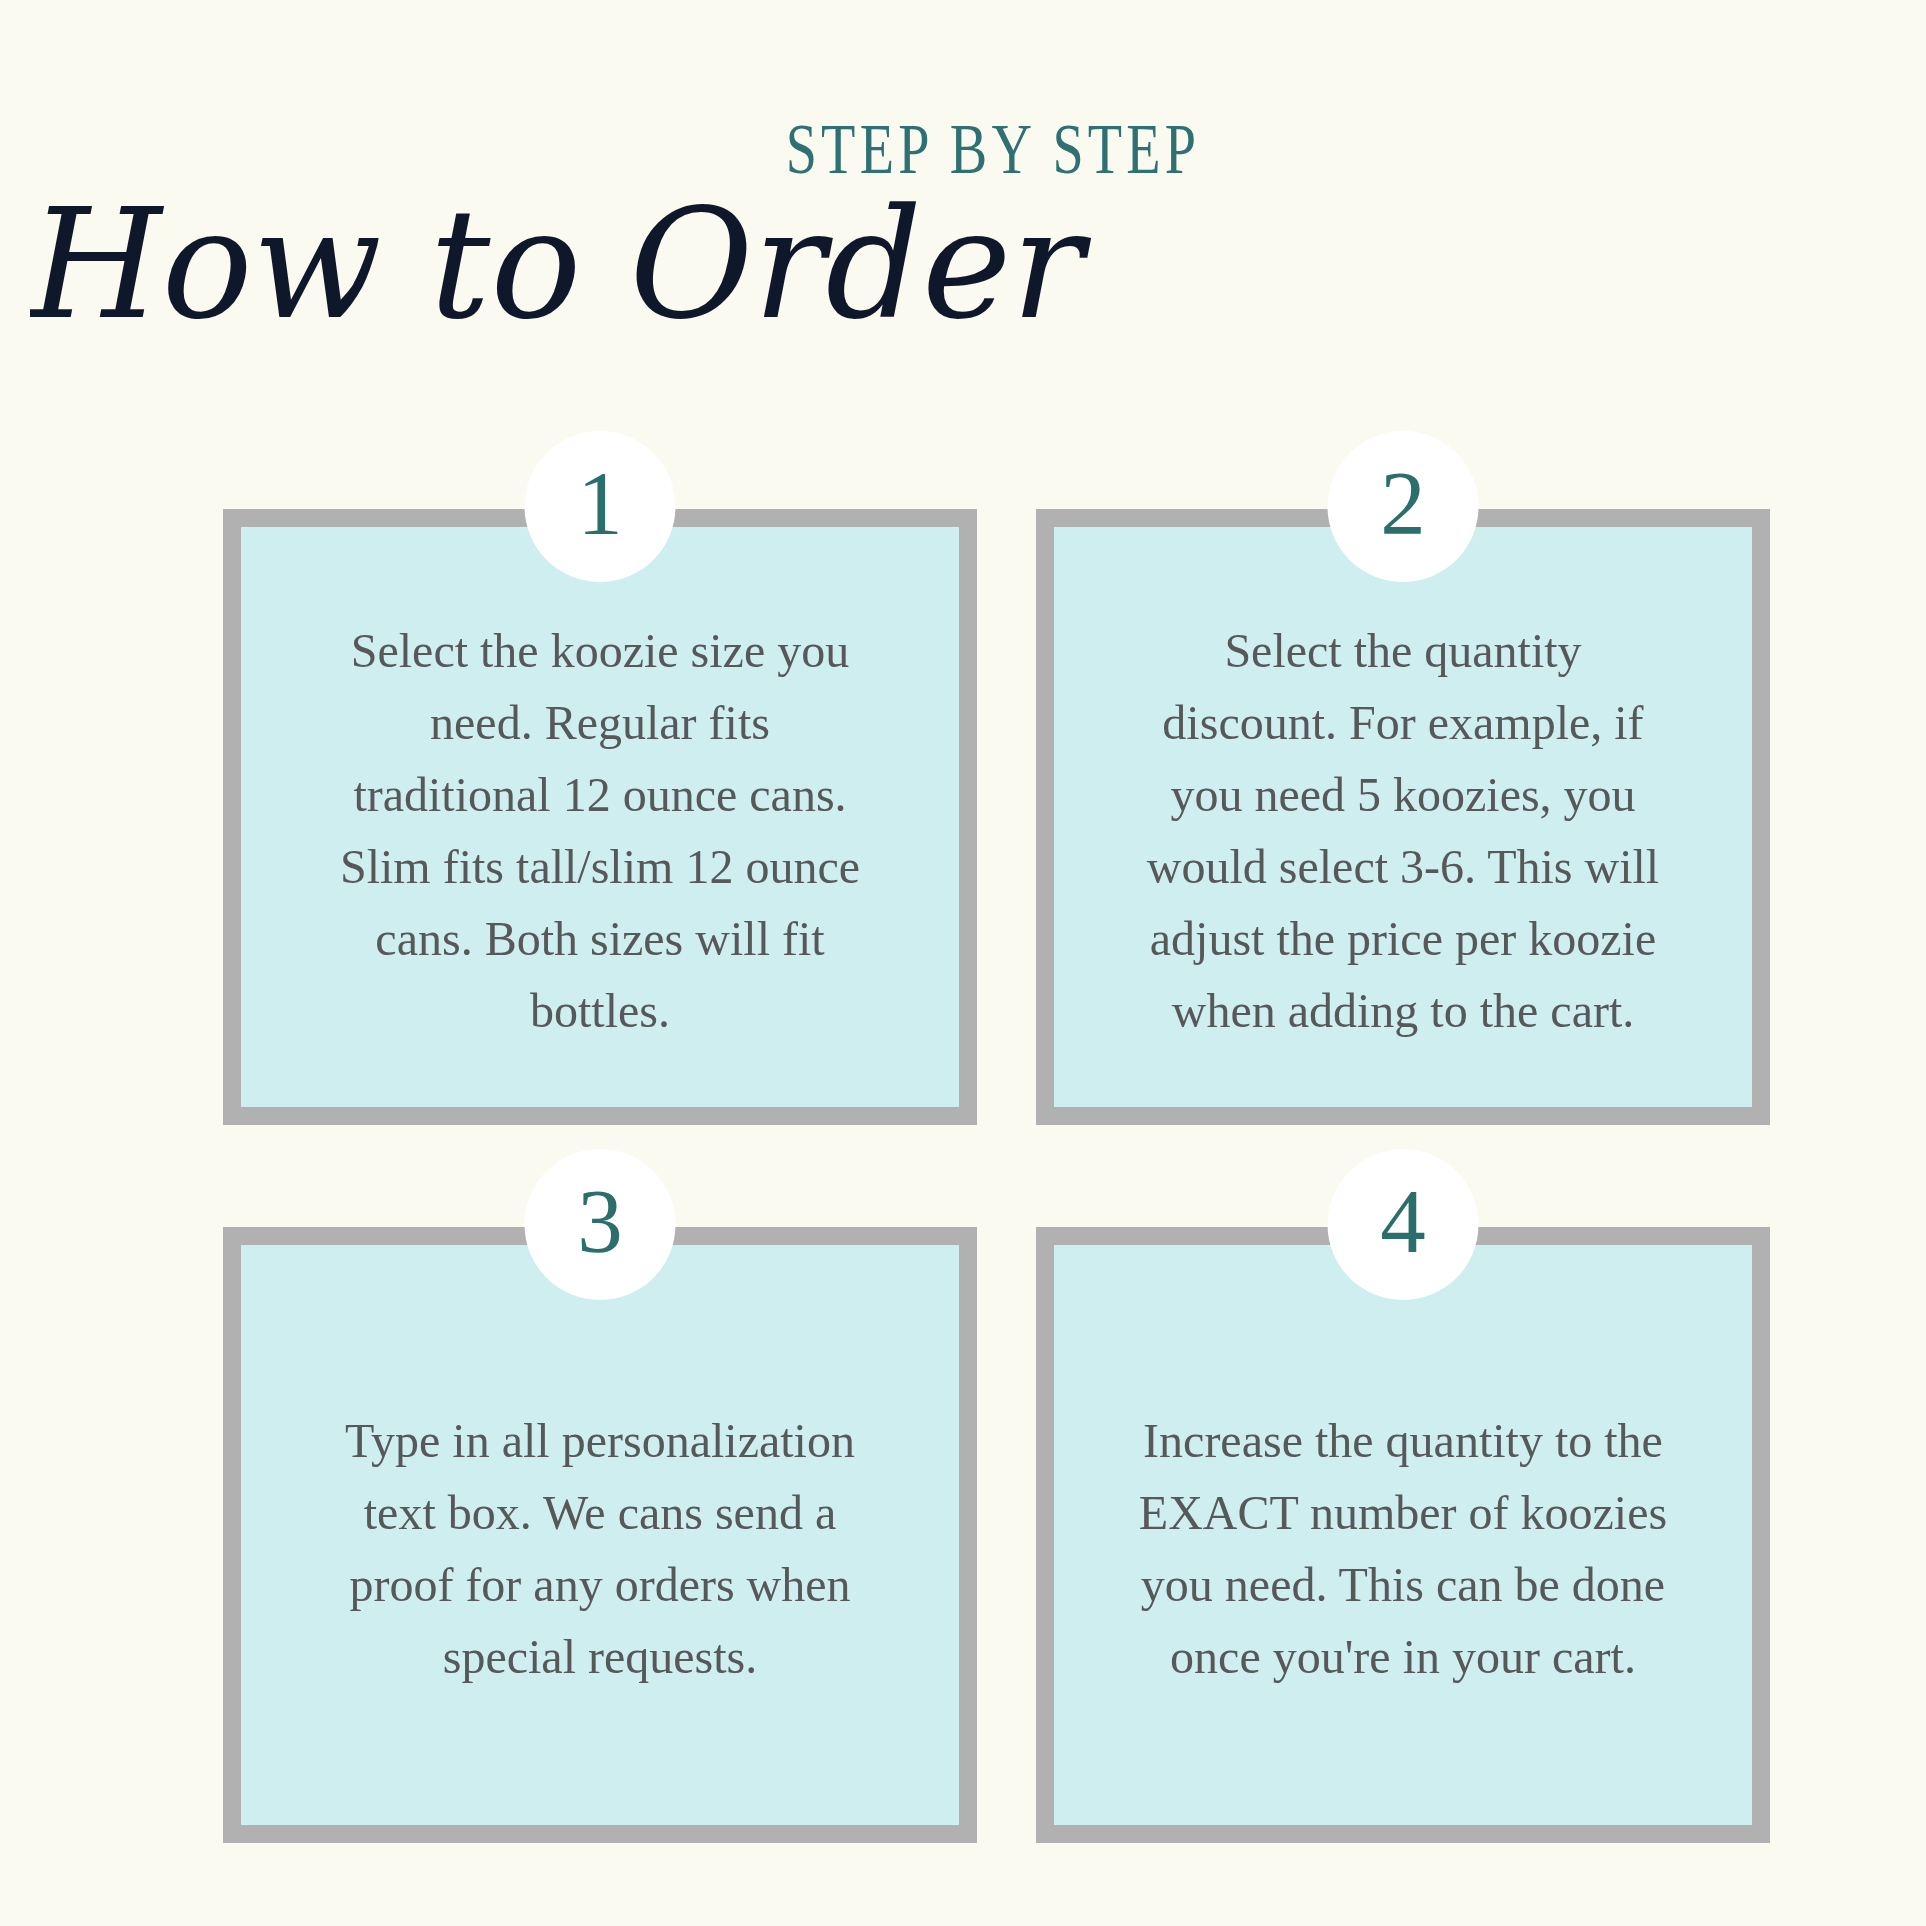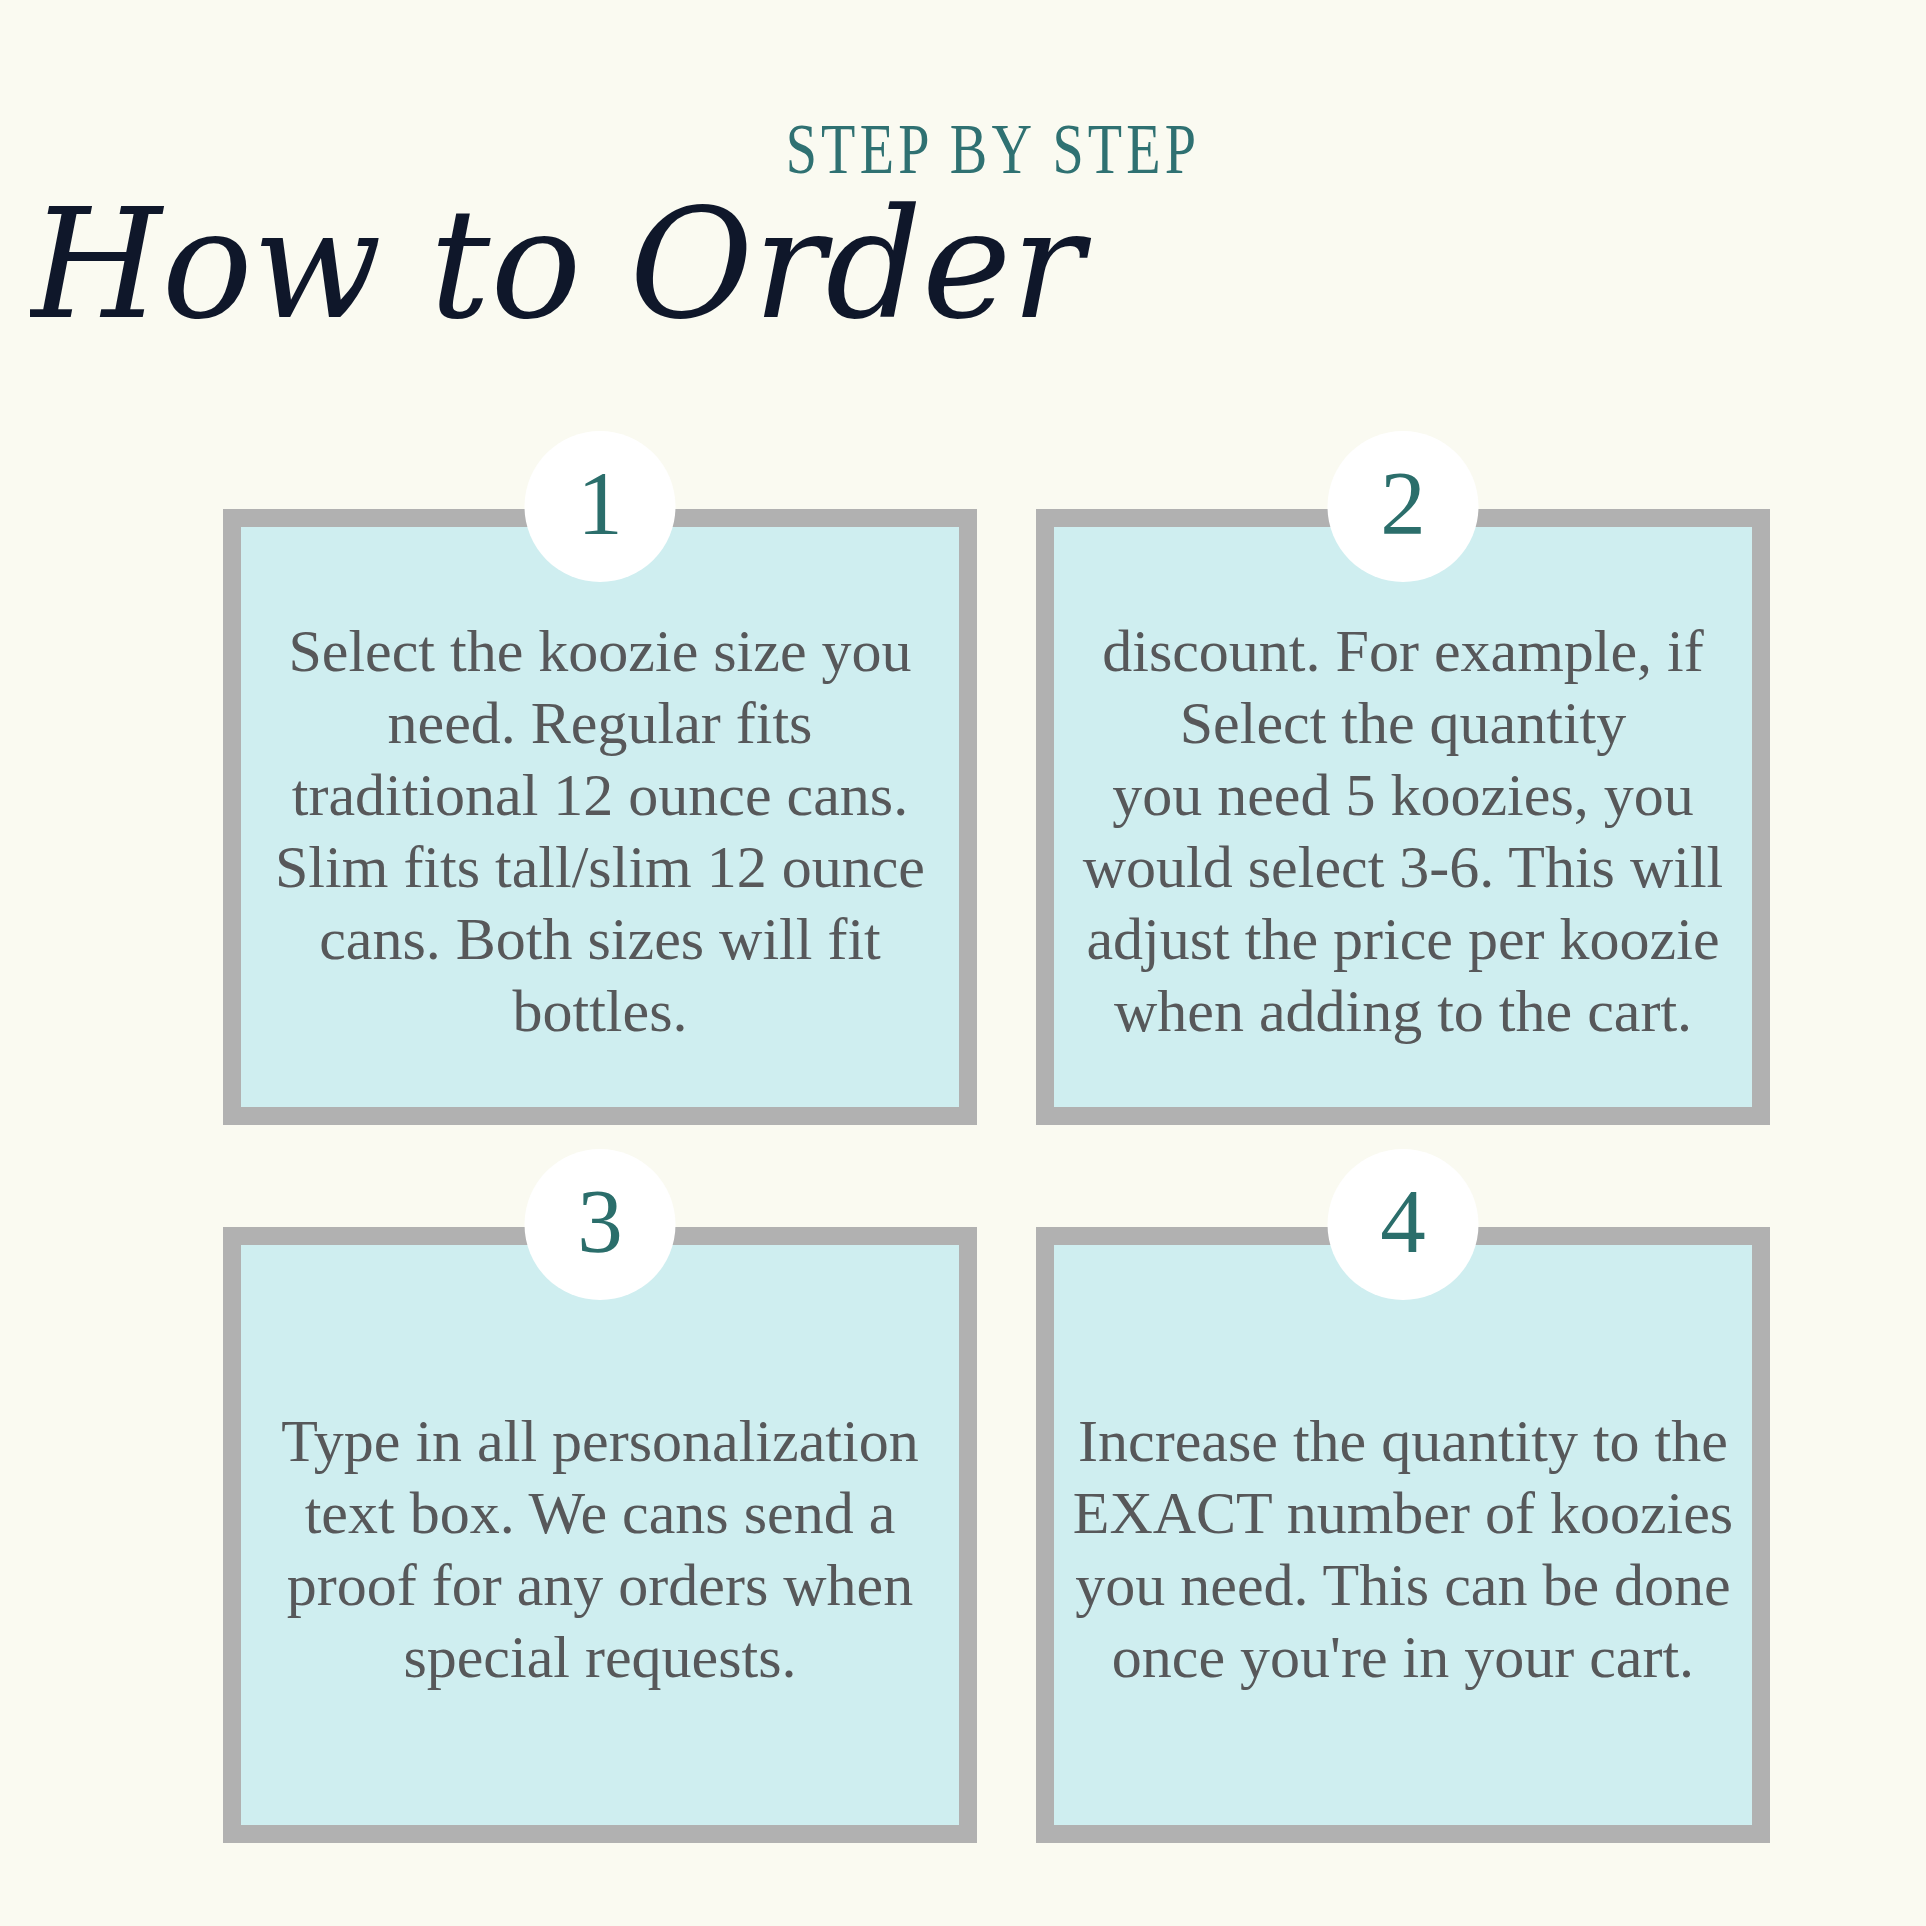--- a/index.html
+++ b/index.html
@@ -58,21 +58,21 @@
   .badge-num{
     font-size:91px;line-height:1;
     color:#2B6E6B;
     transform:translateY(-3.1px);
   }
   .lines{
     text-align:center;
     transform:translateY(14px);
   }
   .ln{
-    font-size:60px;
+    font-size:48px;
     line-height:72px;
     color:#57585A;
     white-space:nowrap;
   }
 </style>
 </head>
 <body>
 
 <div class="canvas">
 
@@ -91,22 +91,22 @@
       <div class="ln">cans. Both sizes will fit</div>
       <div class="ln">bottles.</div>
     </div>
   </section>
 
   <section class="card card-2">
     <div class="badge">
       <span class="badge-num">2</span>
     </div>
     <div class="lines">
+      <div class="ln">Select the quantity</div>
       <div class="ln">discount. For example, if</div>
-      <div class="ln">Select the quantity</div>
       <div class="ln">you need 5 koozies, you</div>
       <div class="ln">would select 3-6. This will</div>
       <div class="ln">adjust the price per koozie</div>
       <div class="ln">when adding to the cart.</div>
     </div>
   </section>
 
   <section class="card card-3">
     <div class="badge">
       <span class="badge-num">3</span>

